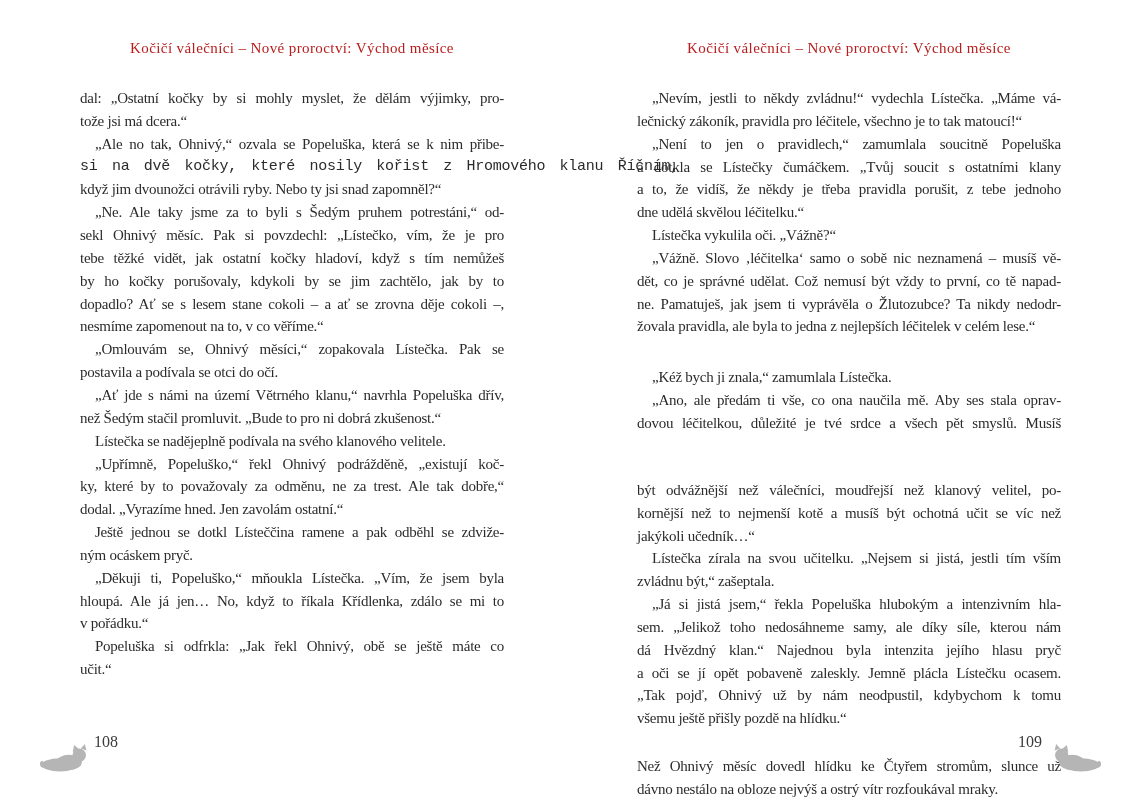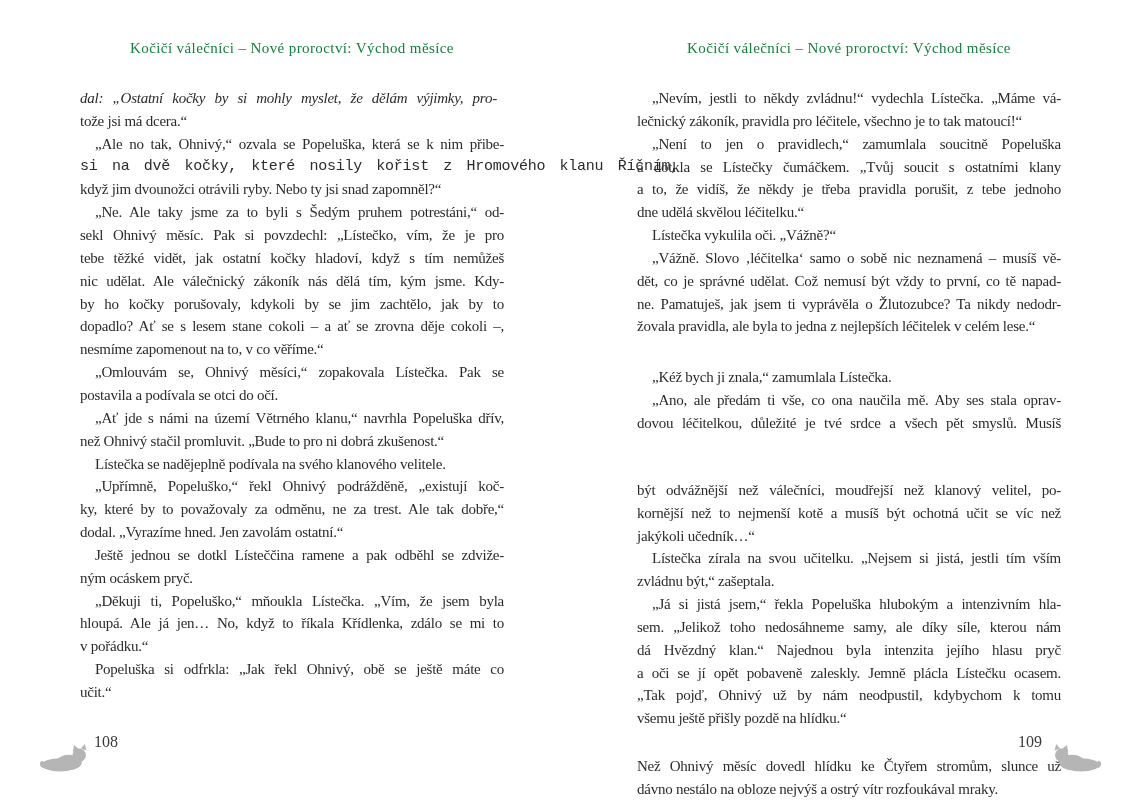--- a/index.html
+++ b/index.html
@@ -28,21 +28,21 @@
   .page-left  { left: 80px; }
   .page-right { left: 637px; }
   .running-head {
     position: absolute;
     top: 40px;
     left: 0;
     width: 100%;
     text-align: center;
     font-size: 15px;
     letter-spacing: 0.4px;
-    color: #15803d;
+    color: #b91c1c;
   }
   .body-text {
     position: absolute;
     top: 87px;
     left: 0;
     width: 424px;
     font-size: 15px;
     letter-spacing: -0.25px;
     color: #2b2b2b;
   }
@@ -71,36 +71,35 @@
   .cat-icon svg { width: 100%; height: 100%; display: block; }
 </style>
 </head>
 <body>
 
 <div class="spread">
 
   <div class="page page-left">
     <div class="running-head">Kočičí válečníci – Nové proroctví: Východ měsíce</div>
     <div class="body-text">
-        <div class="line" style="word-spacing: 5.80312px; font-style: italic;"><span>dal: „Ostatní kočky by si mohly myslet, že dělám výjimky, pro-</span></div>
+        <div class="line" style="word-spacing: 5.80312px;"><span>dal: „Ostatní kočky by si mohly myslet, že dělám výjimky, pro-</span></div>
         <div class="line"><span>tože jsi má dcera.“</span></div>
         <div class="line" style="padding-left: 15px; word-spacing: 3.34233px;"><span>„Ale no tak, Ohnivý,“ ozvala se Popeluška, která se k nim přibe-</span></div>
         <div class="line" style="word-spacing: 5.6375px; font-family: Liberation Mono, monospace;"><span>si na dvě kočky, které nosily kořist z Hromového klanu Říčním,</span></div>
         <div class="line"><span>když jim dvounožci otrávili ryby. Nebo ty jsi snad zapomněl?“</span></div>
         <div class="line" style="padding-left: 15px; word-spacing: 4.44602px;"><span>„Ne. Ale taky jsme za to byli s Šedým pruhem potrestáni,“ od-</span></div>
         <div class="line" style="word-spacing: 6.25px;"><span>sekl Ohnivý měsíc. Pak si povzdechl: „Lístečko, vím, že je pro</span></div>
         <div class="line" style="word-spacing: 6.06719px;"><span>tebe těžké vidět, jak ostatní kočky hladoví, když s tím nemůžeš</span></div>
-        <div class="line" style="word-spacing: 5.19375px;"><span>nic udělat. Ale válečnický zákoník nás dělá tím, kým jsme. Kdy-</span></div>
         <div class="line" style="word-spacing: 6.35085px;"><span>by ho kočky porušovaly, kdykoli by se jim zachtělo, jak by to</span></div>
         <div class="line" style="word-spacing: 2.92522px;"><span>dopadlo? Ať se s lesem stane cokoli – a ať se zrovna děje cokoli –,</span></div>
         <div class="line"><span>nesmíme zapomenout na to, v co věříme.“</span></div>
         <div class="line" style="padding-left: 15px; word-spacing: 7.74107px;"><span>„Omlouvám se, Ohnivý měsíci,“ zopakovala Lístečka. Pak se</span></div>
         <div class="line"><span>postavila a podívala se otci do očí.</span></div>
         <div class="line" style="padding-left: 15px; word-spacing: 2.57812px;"><span>„Ať jde s námi na území Větrného klanu,“ navrhla Popeluška dřív,</span></div>
-        <div class="line"><span>než Ohnivý stačil promluvit. „Bude to pro ni dobrá zkušenost.“</span></div>
+        <div class="line"><span>než Šedým stačil promluvit. „Bude to pro ni dobrá zkušenost.“</span></div>
         <div class="line" style="padding-left: 15px;"><span>Lístečka se nadějeplně podívala na svého klanového velitele.</span></div>
         <div class="line" style="padding-left: 15px; word-spacing: 7.69792px;"><span>„Upřímně, Popeluško,“ řekl Ohnivý podrážděně, „existují koč-</span></div>
         <div class="line" style="word-spacing: 3.8151px;"><span>ky, které by to považovaly za odměnu, ne za trest. Ale tak dobře,“</span></div>
         <div class="line"><span>dodal. „Vyrazíme hned. Jen zavolám ostatní.“</span></div>
         <div class="line" style="padding-left: 15px; word-spacing: 4.23906px;"><span>Ještě jednou se dotkl Lísteččina ramene a pak odběhl se zdviže-</span></div>
         <div class="line"><span>ným ocáskem pryč.</span></div>
         <div class="line" style="padding-left: 15px; word-spacing: 6.24023px;"><span>„Děkuji ti, Popeluško,“ mňoukla Lístečka. „Vím, že jsem byla</span></div>
         <div class="line" style="word-spacing: 4.34766px;"><span>hloupá. Ale já jen… No, když to říkala Křídlenka, zdálo se mi to</span></div>
         <div class="line"><span>v pořádku.“</span></div>
         <div class="line" style="padding-left: 15px; word-spacing: 6.36719px;"><span>Popeluška si odfrkla: „Jak řekl Ohnivý, obě se ještě máte co</span></div>

